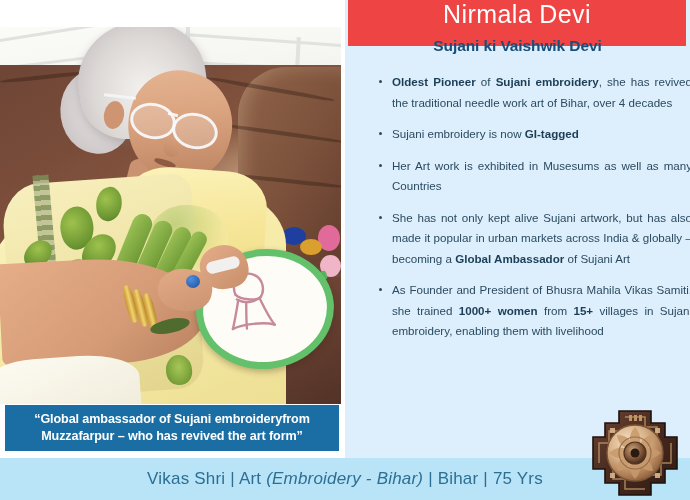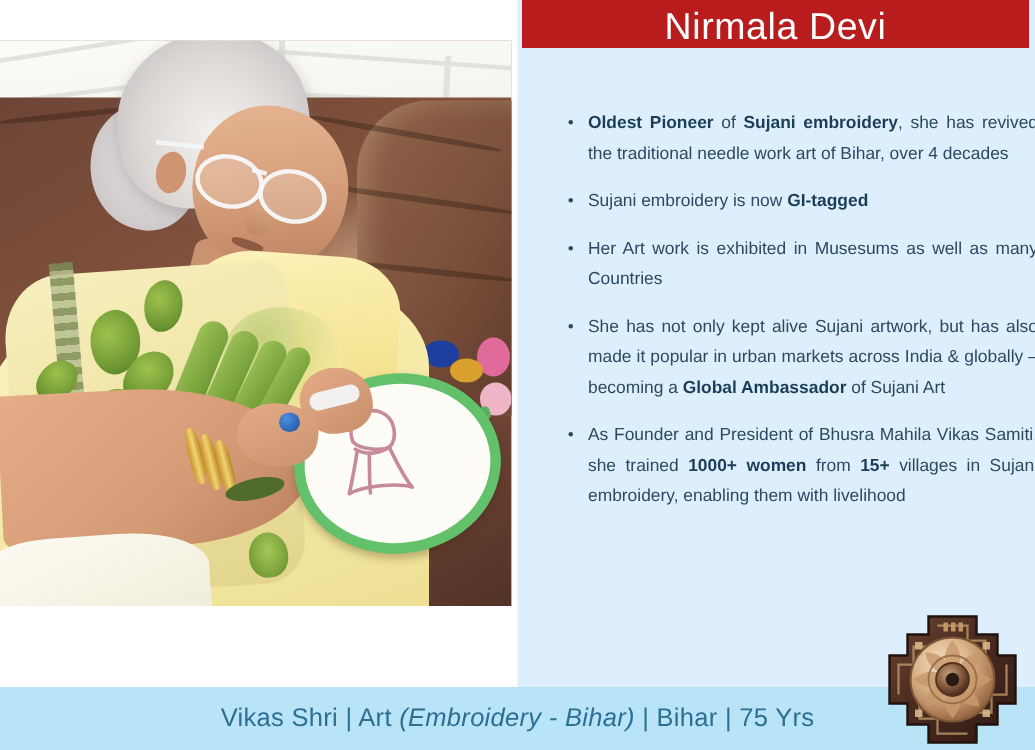--- a/index.html
+++ b/index.html
@@ -300,24 +300,24 @@
     top: 0;
     width: 345px;
     height: 458px;
     background: #ddeffc;
   }
   .title-bar {
     position: absolute;
     left: 3px;
     top: 0px;
     width: 338px;
-    height: 32px;
-    background: #b91c1c;
+    height: 46px;
+    background: #ef4444;
     display: flex;
-    align-items: flex-end;
+    align-items: flex-start;
     justify-content: center;
   }
   .title-text {
     color: #ffffff;
     font-size: 25px;
     line-height: 28px;
     font-weight: normal;
     letter-spacing: 0.4px;
   }
   .subtitle {
@@ -478,27 +478,31 @@
         </g>
       </svg>
 
       <div class="ph-hand-r"></div>
       <div class="ph-wrist"></div>
       <div class="ph-hand-l"></div>
       <div class="ph-ring"></div>
     </div>
   </div>
 
+  <div class="caption-bar">
+    <div class="caption-text">“Global ambassador of Sujani embroideryfrom Muzzafarpur – who has revived the art form”</div>
+  </div>
 
   <div class="right-panel">
 
     <div class="title-bar">
       <span class="title-text">Nirmala Devi</span>
     </div>
 
+    <div class="subtitle">Sujani ki Vaishwik Devi</div>
 
     <ul class="bullets" id="bullet-list">
         <li class="bullet"><b>Oldest Pioneer</b><span> of </span><b>Sujani embroidery</b><span>, she has revived the traditional needle work art of Bihar, over 4 decades</span></li>
         <li class="bullet"><span>Sujani embroidery is now </span><b>GI-tagged</b></li>
         <li class="bullet"><span>Her Art work is exhibited in Musesums as well as many Countries</span></li>
         <li class="bullet"><span>She has not only kept alive Sujani artwork, but has also made it popular in urban markets across India &amp; globally – becoming a </span><b>Global Ambassador</b><span> of Sujani Art</span></li>
         <li class="bullet"><span>As Founder and President of Bhusra Mahila Vikas Samiti, she trained </span><b>1000+ women</b><span> from </span><b>15+</b><span> villages in Sujani embroidery, enabling them with livelihood</span></li>
       </ul>
   </div>
 

